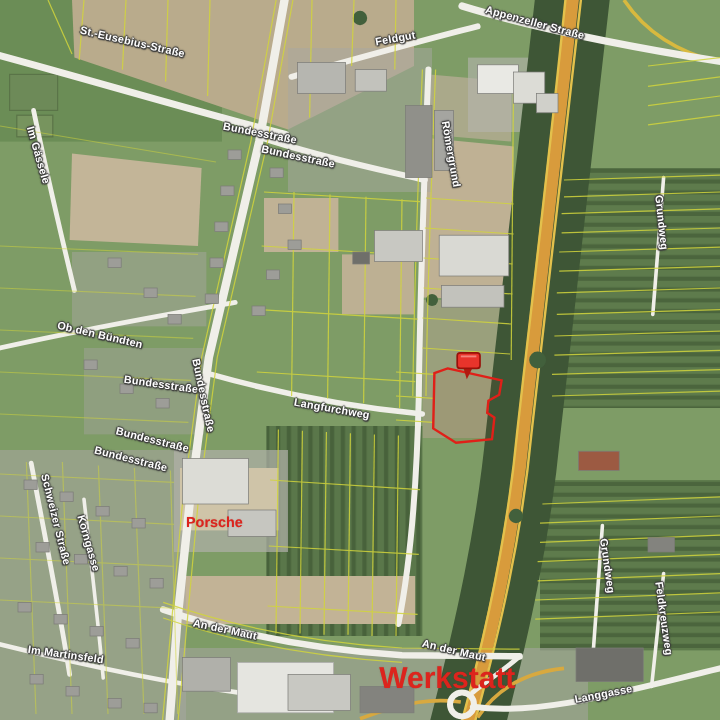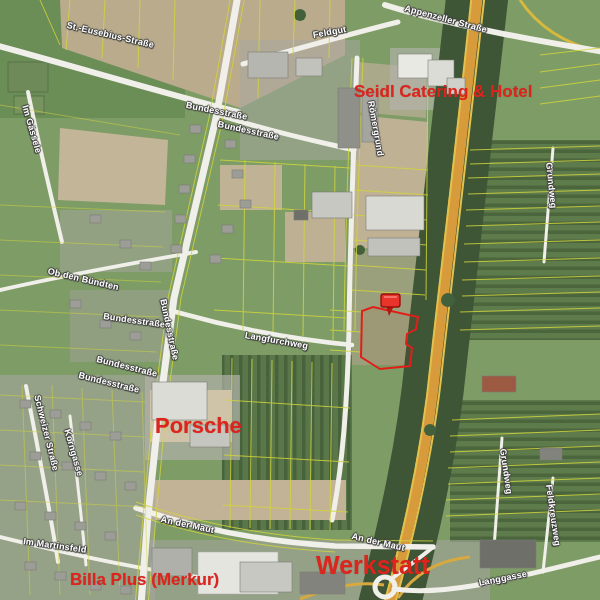--- a/index.html
+++ b/index.html
@@ -256,18 +256,16 @@
 <div class="slabel" style="left:80px;top:370px;transform:rotate(14deg);">Bundesstraße</div>
 <div class="slabel" style="left:42px;top:394px;transform:rotate(76deg);">Schweizer Straße</div>
 <div class="slabel" style="left:72px;top:428px;transform:rotate(74deg);">Korngasse</div>
 <div class="slabel" style="left:508px;top:448px;transform:rotate(82deg);">Grundweg</div>
 <div class="slabel" style="left:554px;top:484px;transform:rotate(82deg);">Feldkreuzweg</div>
 <div class="slabel" style="left:162px;top:514px;transform:rotate(12deg);">An der Maut</div>
 <div class="slabel" style="left:353px;top:531px;transform:rotate(13deg);">An der Maut</div>
 <div class="slabel" style="left:24px;top:536px;transform:rotate(8deg);">Im Martinsfeld</div>
 <div class="slabel" style="left:478px;top:578px;transform:rotate(-11deg);">Langgasse</div>
 
-<div class="plabel" style="left:354px;top:82px;font-size:17px;">Seidl Catering &amp; Hotel</div>
-<div class="plabel" style="left:155px;top:413px;font-size:22px;">Porsche</div>
+<div class="plabel" style="left:155px;top:428px;font-size:12px;">Porsche</div>
 <div class="plabel" style="left:316px;top:551px;font-size:25px;">Werkstatt</div>
-<div class="plabel" style="left:70px;top:570px;font-size:17px;">Billa Plus (Merkur)</div>
 
 </div>
 
 </body></html>

